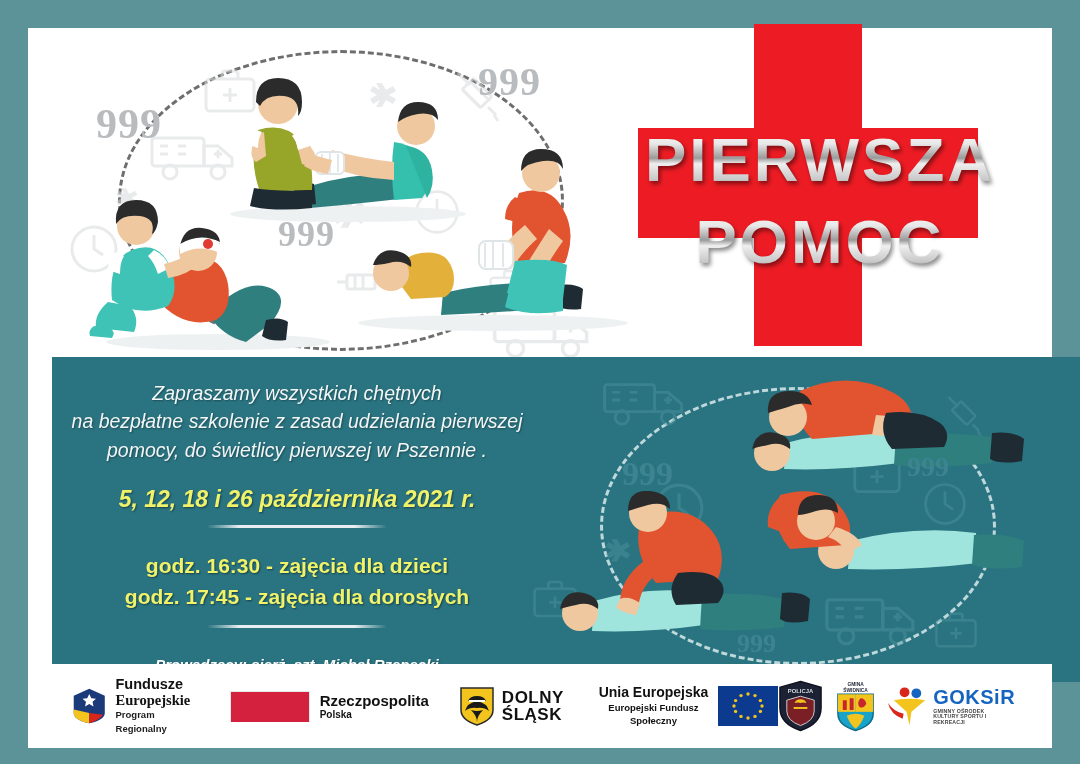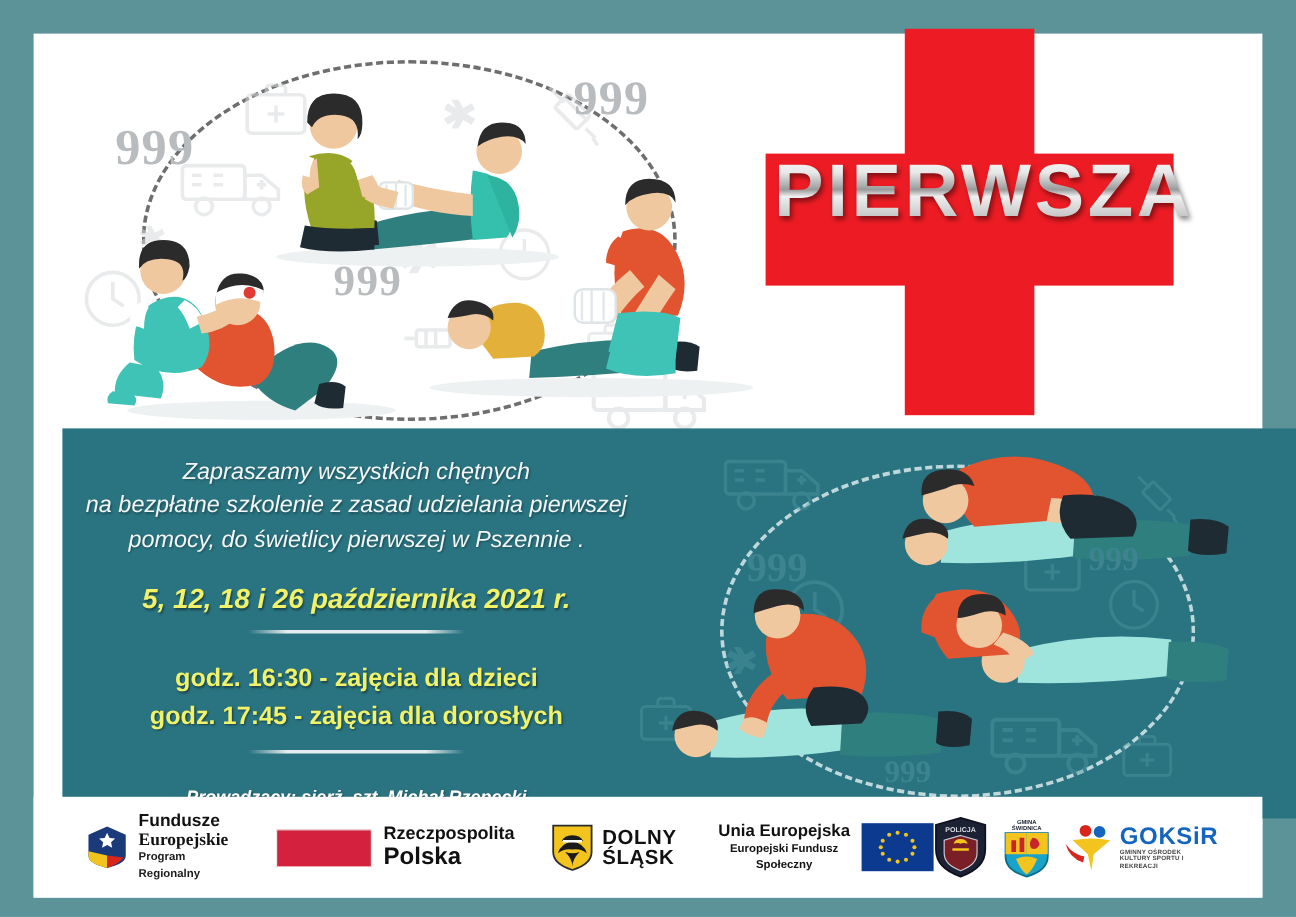--- a/index.html
+++ b/index.html
@@ -150,21 +150,21 @@
   .fe .l2{font-size:14.5px;font-weight:700;line-height:1.12;font-family:Liberation Serif, serif;}
   .fe .l3{font-size:9.5px;font-weight:600;line-height:1.5;color:#1d1d1d;}
 
   
   .rp{margin-left:34px;}
   .rp .flag{
     width:78px;height:30px;background:#d4213d;margin-right:10px;
     border:1px solid #e9e9e9;border-bottom:0;
   }
   .rp .t1{font-size:15px;font-weight:700;line-height:1.15;}
-  .rp .t2{font-size:20px;font-weight:700;line-height:1.15;}
+  .rp .t2{font-size:10px;font-weight:700;line-height:1.15;}
 
   
   .ds{margin-left:30px;}
   .ds .crest{width:36px;height:40px;margin-right:7px;}
   .ds .t1{font-size:17px;font-weight:800;line-height:1.0;letter-spacing:.5px;}
   .ds .t2{font-size:17px;font-weight:800;line-height:1.0;letter-spacing:.5px;}
 
   
   .ue{margin-left:34px;}
   .ue .utxt{text-align:center;margin-right:9px;}
@@ -365,20 +365,21 @@
 
         <div class="nine n1">999</div>
         <div class="nine n2">999</div>
         <div class="nine n3">999</div>
       </div>
 
       <div class="cross-wrap">
         <div class="cross-v"></div>
         <div class="cross-h"></div>
         <div class="title-line title-pierwsza">PIERWSZA</div>
+        <div class="title-line title-pomoc">POMOC</div>
       </div>
     </div>
 
     <div class="teal-panel">
 
       <div class="teal-text">
         <div class="invite">
           <span class="l1">Zapraszamy wszystkich chętnych</span>
           <span class="l2">na bezpłatne szkolenie z zasad udzielania pierwszej</span>
           <span class="l3">pomocy, do świetlicy pierwszej w Pszennie .</span>

